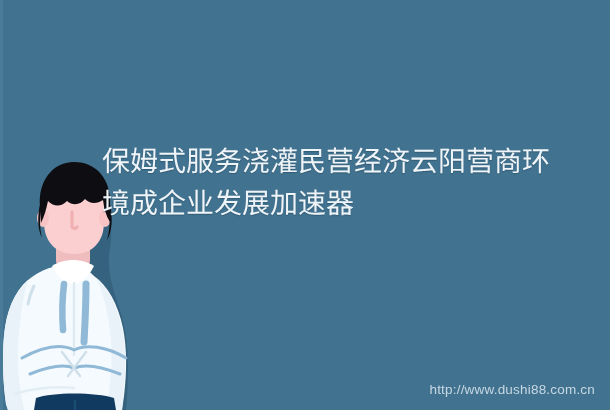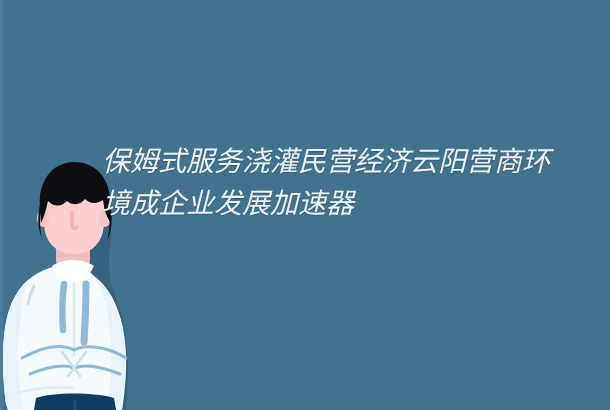--- a/index.html
+++ b/index.html
@@ -9,21 +9,20 @@
     background: #ffffff;
   }
 
   .canvas {
     position: relative;
     width: 610px;
     height: 410px;
     overflow: hidden;
     background: #41728f;
     font-family: "Liberation Sans", "DejaVu Sans", sans-serif;
-    font-style: italic;
     -webkit-font-smoothing: antialiased;
   }
 
   
   .edge-strip {
     position: absolute;
     left: 0;
     top: 0;
     width: 3px;
     height: 100%;
@@ -163,14 +162,15 @@
         <path d="M36 238 C52 232 96 232 114 238
                  L116 250 L34 250 Z" fill="#103a5f"></path>
         <path d="M75 240 L75 250" stroke="#1b4e75" stroke-width="2.4" fill="none"></path>
       </g>
 
     </svg>
   </div>
 
   <div class="headline">保姆式服务浇灌民营经济云阳营商环境成企业发展加速器</div>
 
+  <div class="watermark">http://www.dushi88.com.cn</div>
 
 </div>
 
 </body></html>

